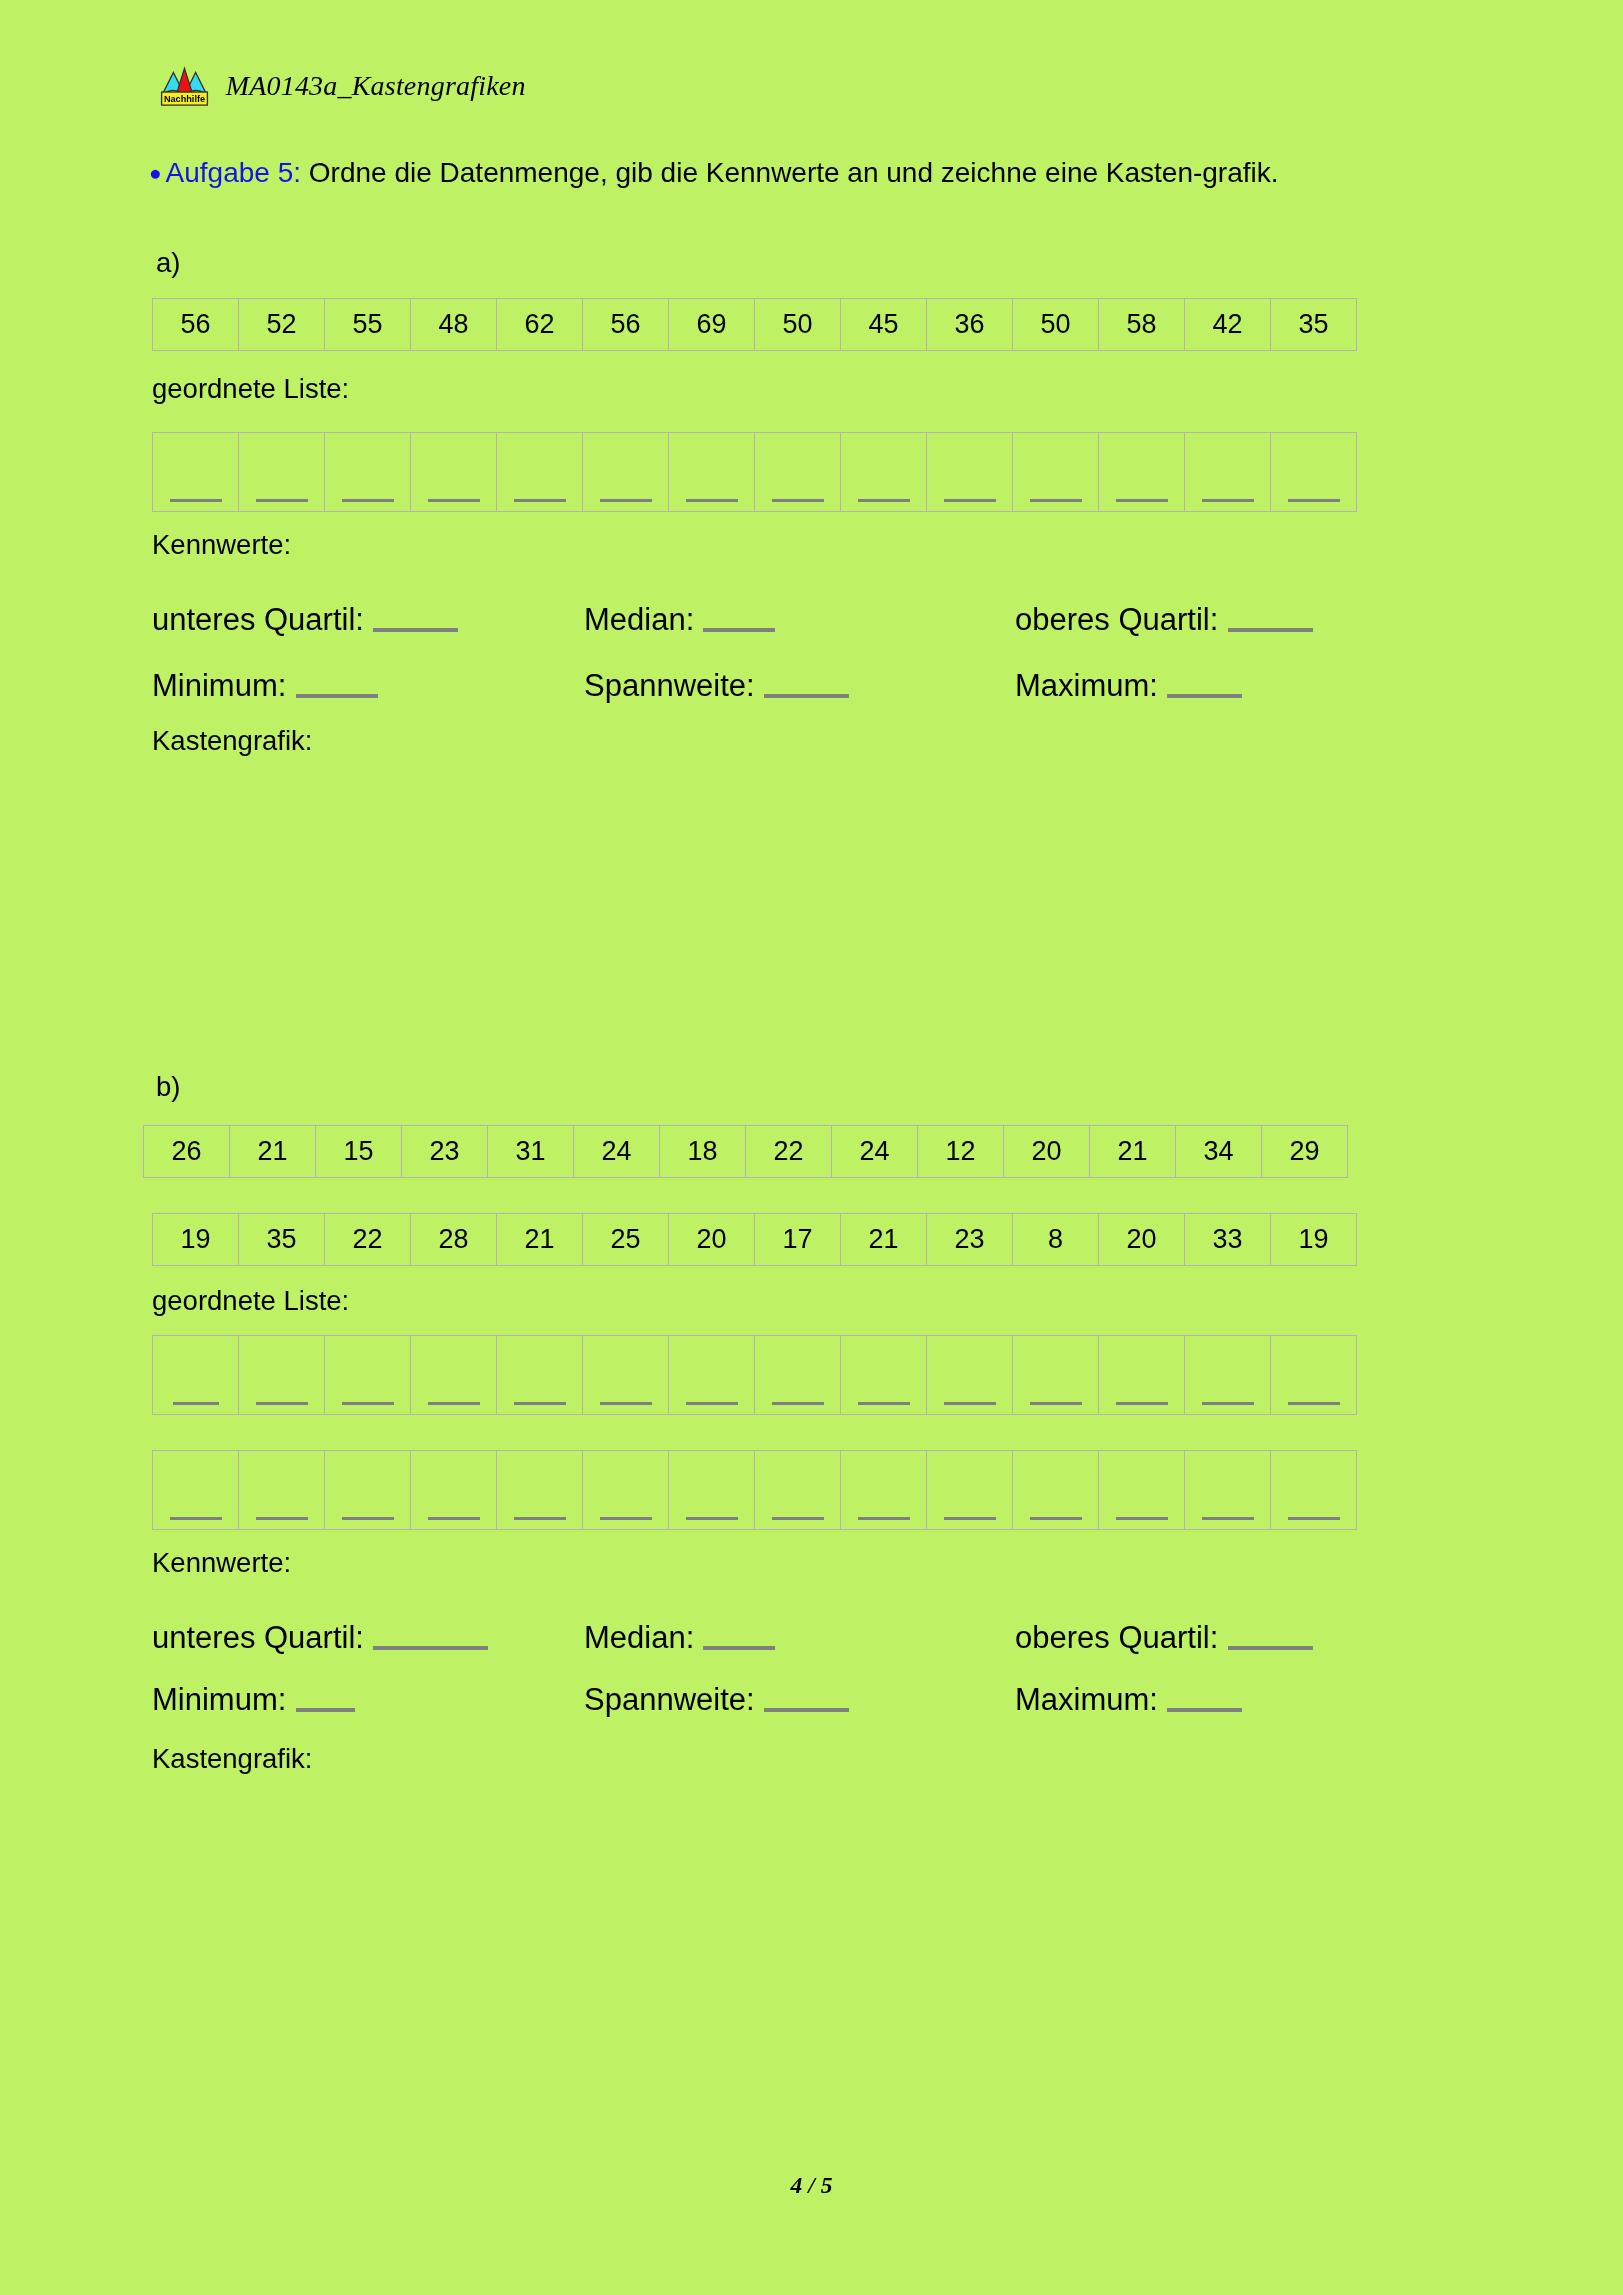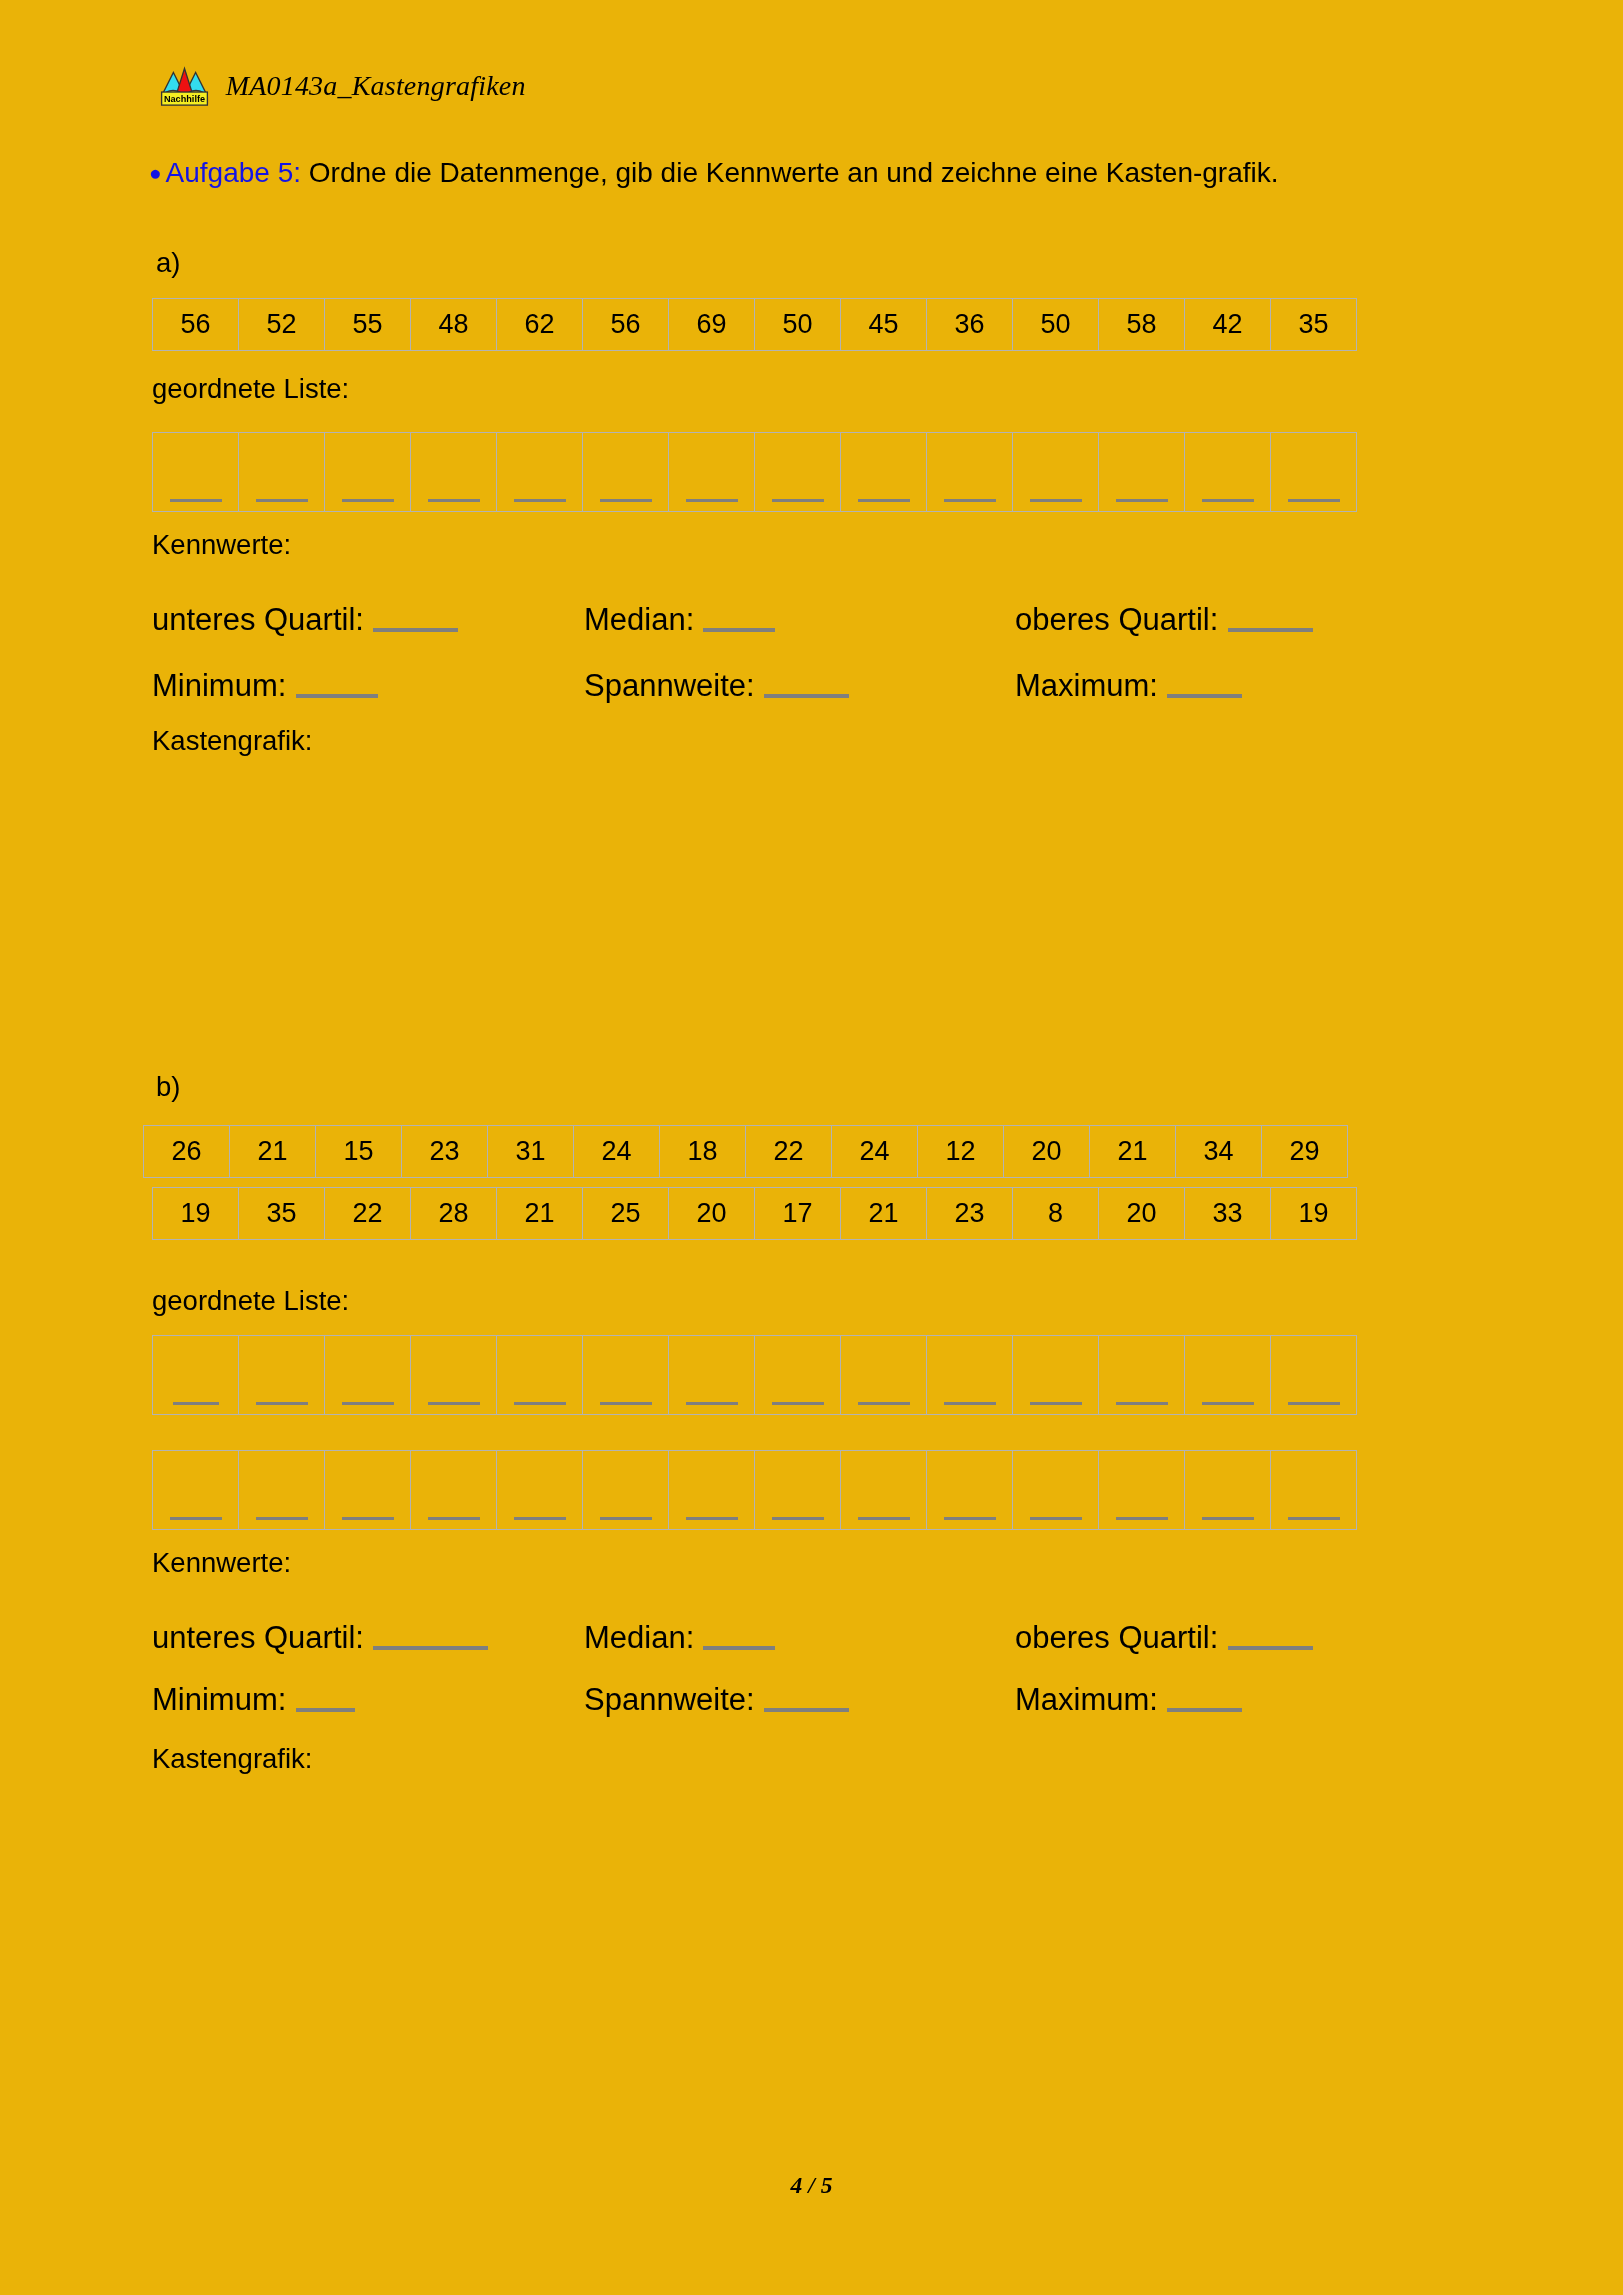--- a/index.html
+++ b/index.html
@@ -15,21 +15,21 @@
     color: #000000;
     overflow: hidden;
   }
 
   .page {
     position: absolute;
     left: 0;
     top: 0;
     width: 1623px;
     height: 2295px;
-    background: #eab308;
+    background: #bef264;
   }
 
   
   .header {
     position: absolute;
     left: 159px;
     top: 63px;
     display: flex;
     align-items: center;
     gap: 15.7px;
@@ -275,21 +275,21 @@
       <td>24</td>
       <td>12</td>
       <td>20</td>
       <td>21</td>
       <td>34</td>
       <td>29</td>
     </tr>
   </tbody>
     </table>
 
-  <table class="dtable" style="left:152px; top:1187px;">
+  <table class="dtable" style="left:152px; top:1213px;">
     <tbody>
         <tr>
       <td>19</td>
       <td>35</td>
       <td>22</td>
       <td>28</td>
       <td>21</td>
       <td>25</td>
       <td>20</td>
       <td>17</td>

